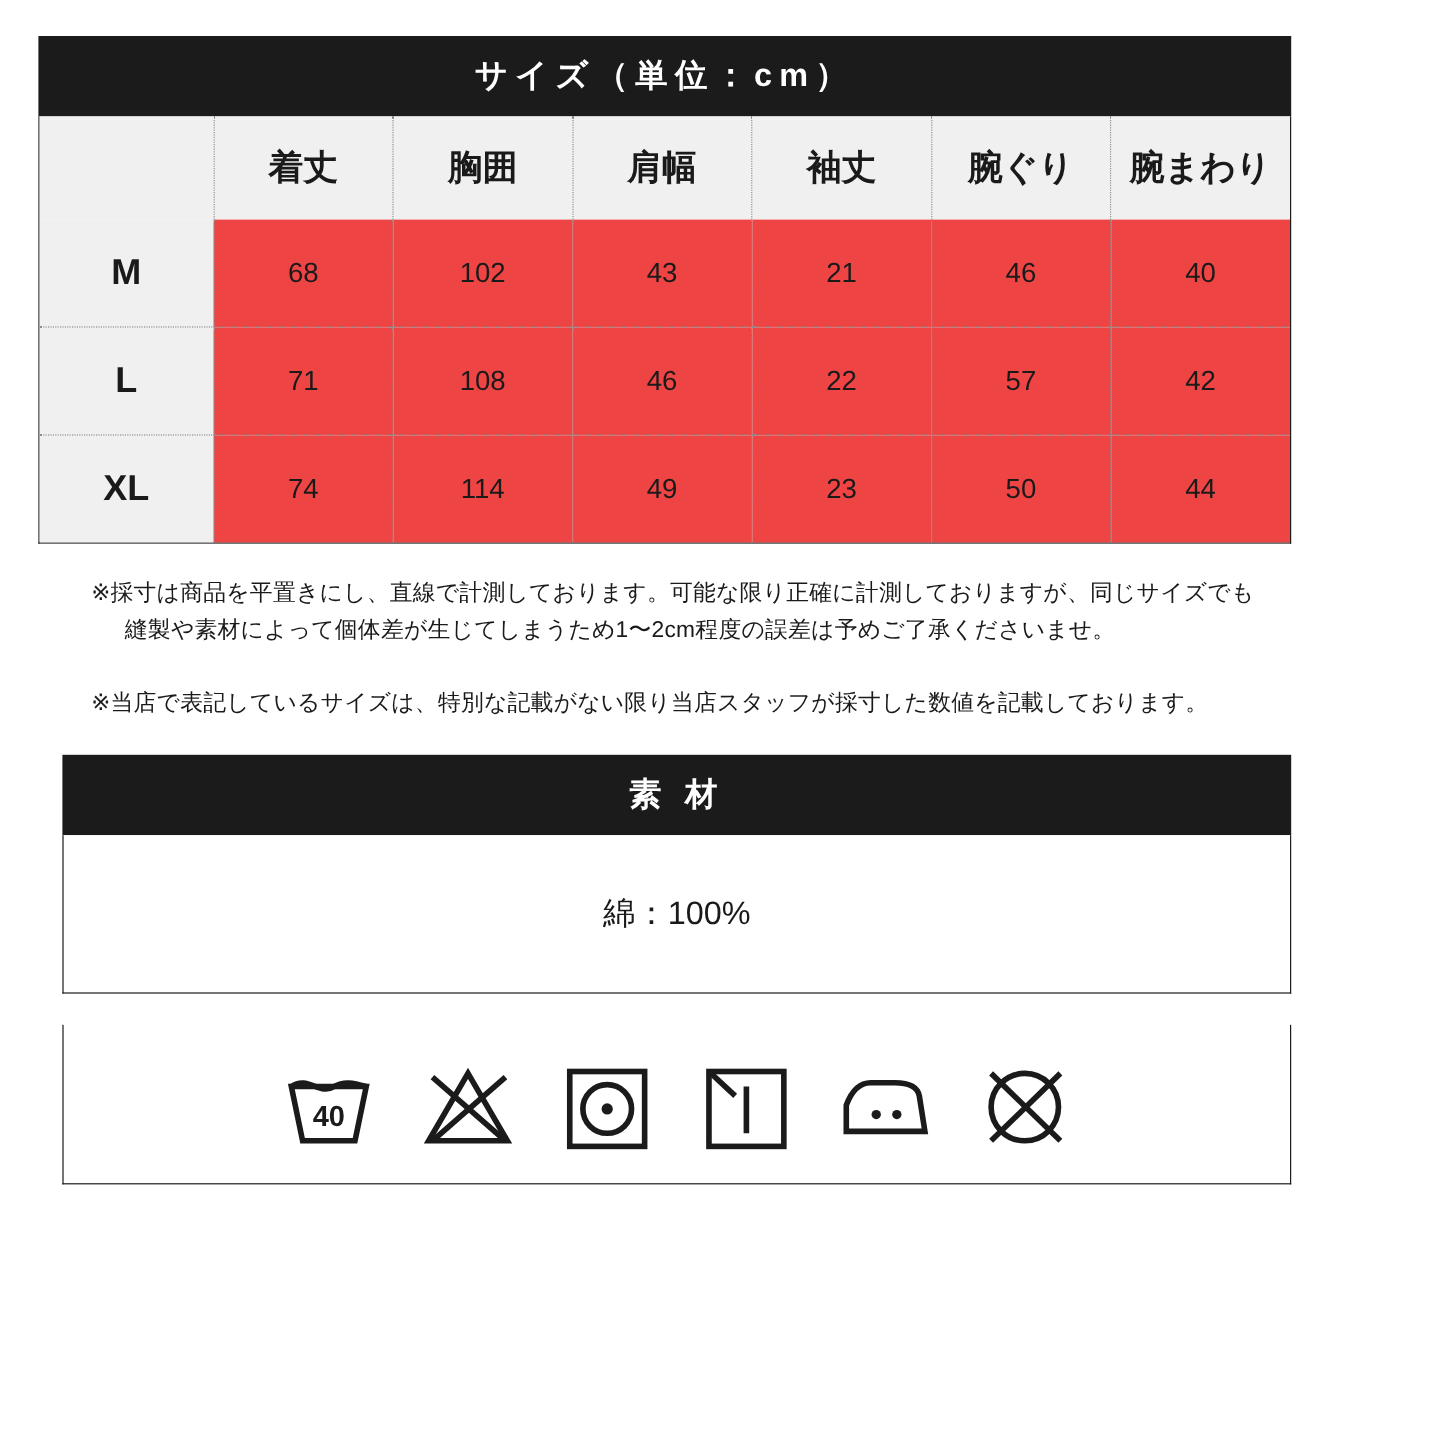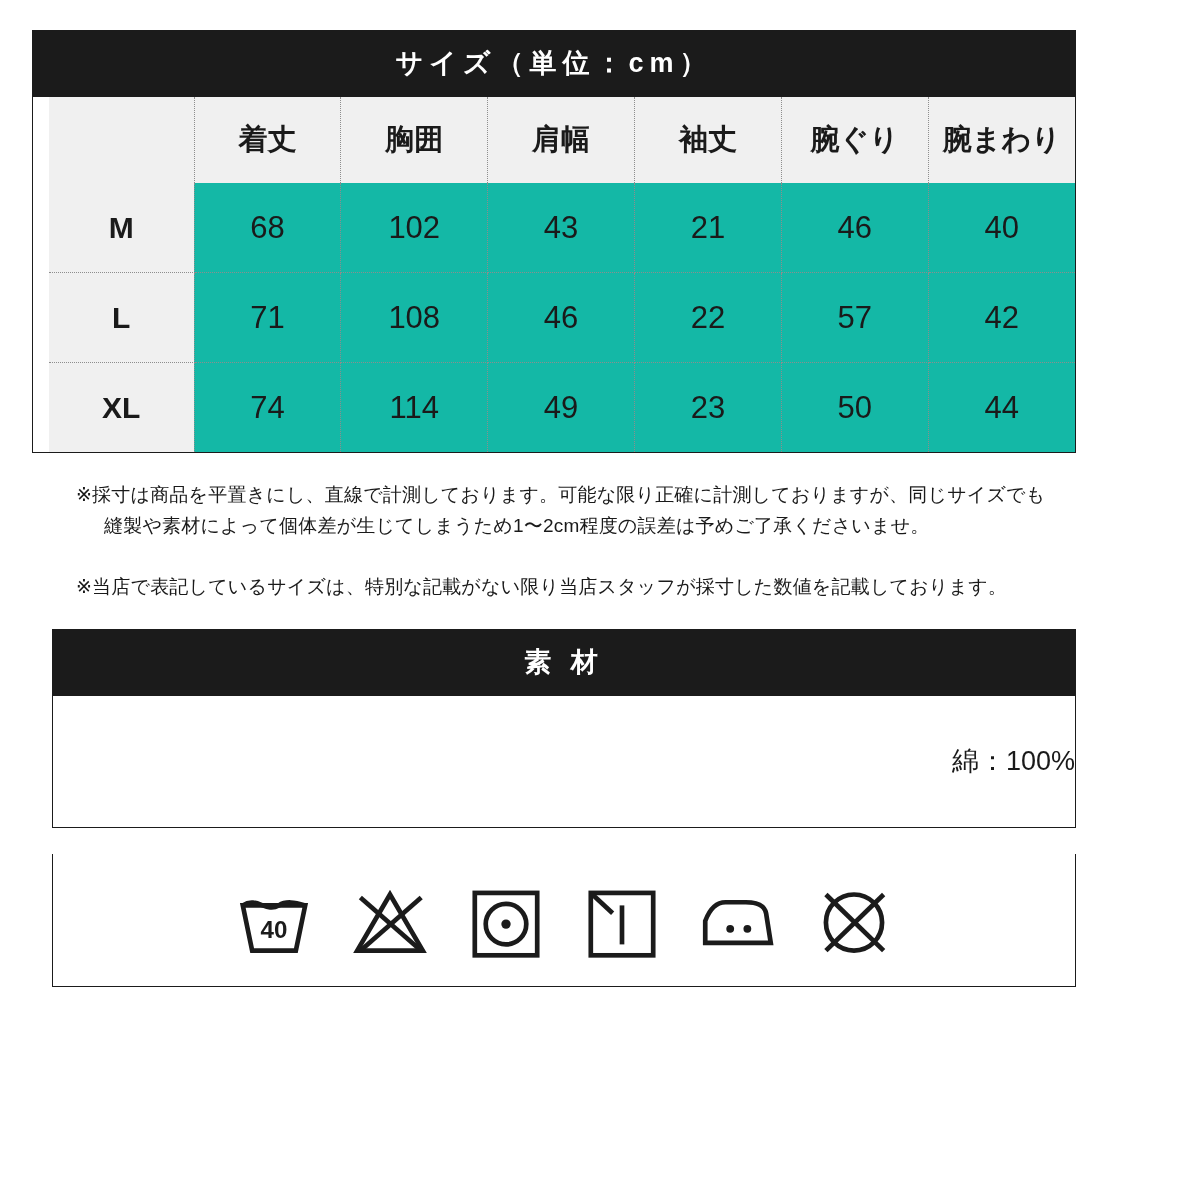--- a/index.html
+++ b/index.html
@@ -31,21 +31,20 @@
     font-weight: bold;
     letter-spacing: 6px;
     line-height: 1.2;
     padding: 17px 0 18px;
   }
 
   
   .size-block {
     border: 1px solid #1b1b1b;
     border-top: none;
-    padding-left: 16px;
   }
   table.size {
     width: 100%;
     border-collapse: collapse;
     table-layout: fixed;
   }
   table.size col.first { width: 145px; }
   table.size th, table.size td {
     border-right: 1px dotted #8d8d8d;
     border-bottom: 1px dotted #8d8d8d;
@@ -62,23 +61,23 @@
     background: #f0f0f0;
     font-size: 29px;
     height: 84px;
   }
   table.size thead th.corner { background: #f0f0f0; }
   table.size tbody th {
     background: #f0f0f0;
     font-size: 30px;
   }
   table.size tbody td {
-    background: #14b8a6;
+    background: #ef4444;
     font-weight: normal;
-    font-size: 31px;
+    font-size: 23px;
   }
 
   
   .notes {
     margin: 27px 0 0 0;
     padding: 0 18px 0 44px;
   }
   .note {
     position: relative;
     font-size: 19px;
@@ -91,21 +90,21 @@
   .note:last-child { margin-bottom: 12px; }
 
   
   .section { margin-top: 26px; padding-left: 20px; }
   .panel {
     border: 1px solid #1b1b1b;
     border-top: none;
     background: #ffffff;
   }
   .material-body {
-    text-align: right;
+    text-align: center;
     font-size: 27px;
     padding: 47px 0 48px;
   }
 
   
   .wash-body {
     padding: 28px 0 26px;
     display: flex;
     justify-content: center;
     align-items: center;

